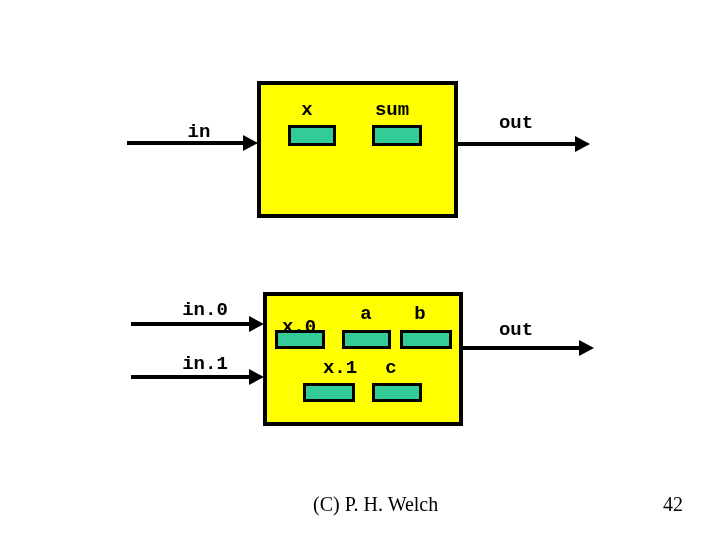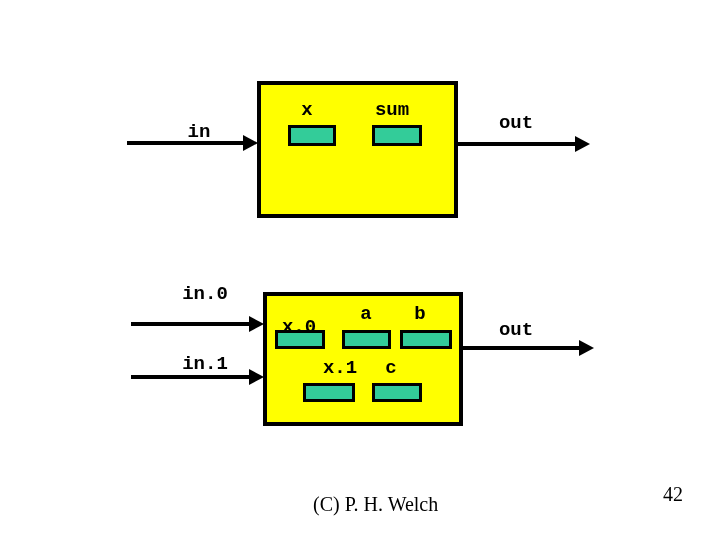--- a/index.html
+++ b/index.html
@@ -44,21 +44,21 @@
     <div class="slot" style="left:288px;top:125px;width:48px;height:21px;"></div>
 
     <span class="mlabel" style="left:392px;top:103px;text-align:center;">sum</span>
     <div class="slot" style="left:372px;top:125px;width:50px;height:21px;"></div>
 
     <span class="mlabel" style="left:516px;top:116px;">out</span>
     <div class="arrow" style="left:458px;top:142px;width:117px;"></div>
   </div>
 
   <div>
-    <span class="mlabel" style="left:205px;top:287px;">in.0</span>
+    <span class="mlabel" style="left:205px;top:303px;">in.0</span>
     <div class="arrow" style="left:131px;top:322px;width:118px;"></div>
 
     <span class="mlabel" style="left:205px;top:357px;">in.1</span>
     <div class="arrow" style="left:131px;top:375px;width:118px;"></div>
 
     <div class="pbox box-bottom"></div>
 
     <span class="mlabel" style="left:299px;top:320px;">x.0</span>
     <span class="mlabel" style="left:366px;top:307px;">a</span>
     <span class="mlabel" style="left:420px;top:307px;">b</span>
@@ -72,16 +72,16 @@
 
     <div class="slot" style="left:303px;top:383px;width:52px;height:19px;"></div>
     <div class="slot" style="left:372px;top:383px;width:50px;height:19px;"></div>
 
     <span class="mlabel" style="left:516px;top:323px;">out</span>
     <div class="arrow" style="left:463px;top:346px;width:116px;"></div>
   </div>
 
   <div>
     <span class="footer-text" style="left:313px;top:497px;">(C) P. H. Welch</span>
-    <span class="footer-text" style="left:663px;top:487px;">42</span>
+    <span class="footer-text" style="left:663px;top:497px;">42</span>
   </div>
 
 </div>
 
 </body></html>

